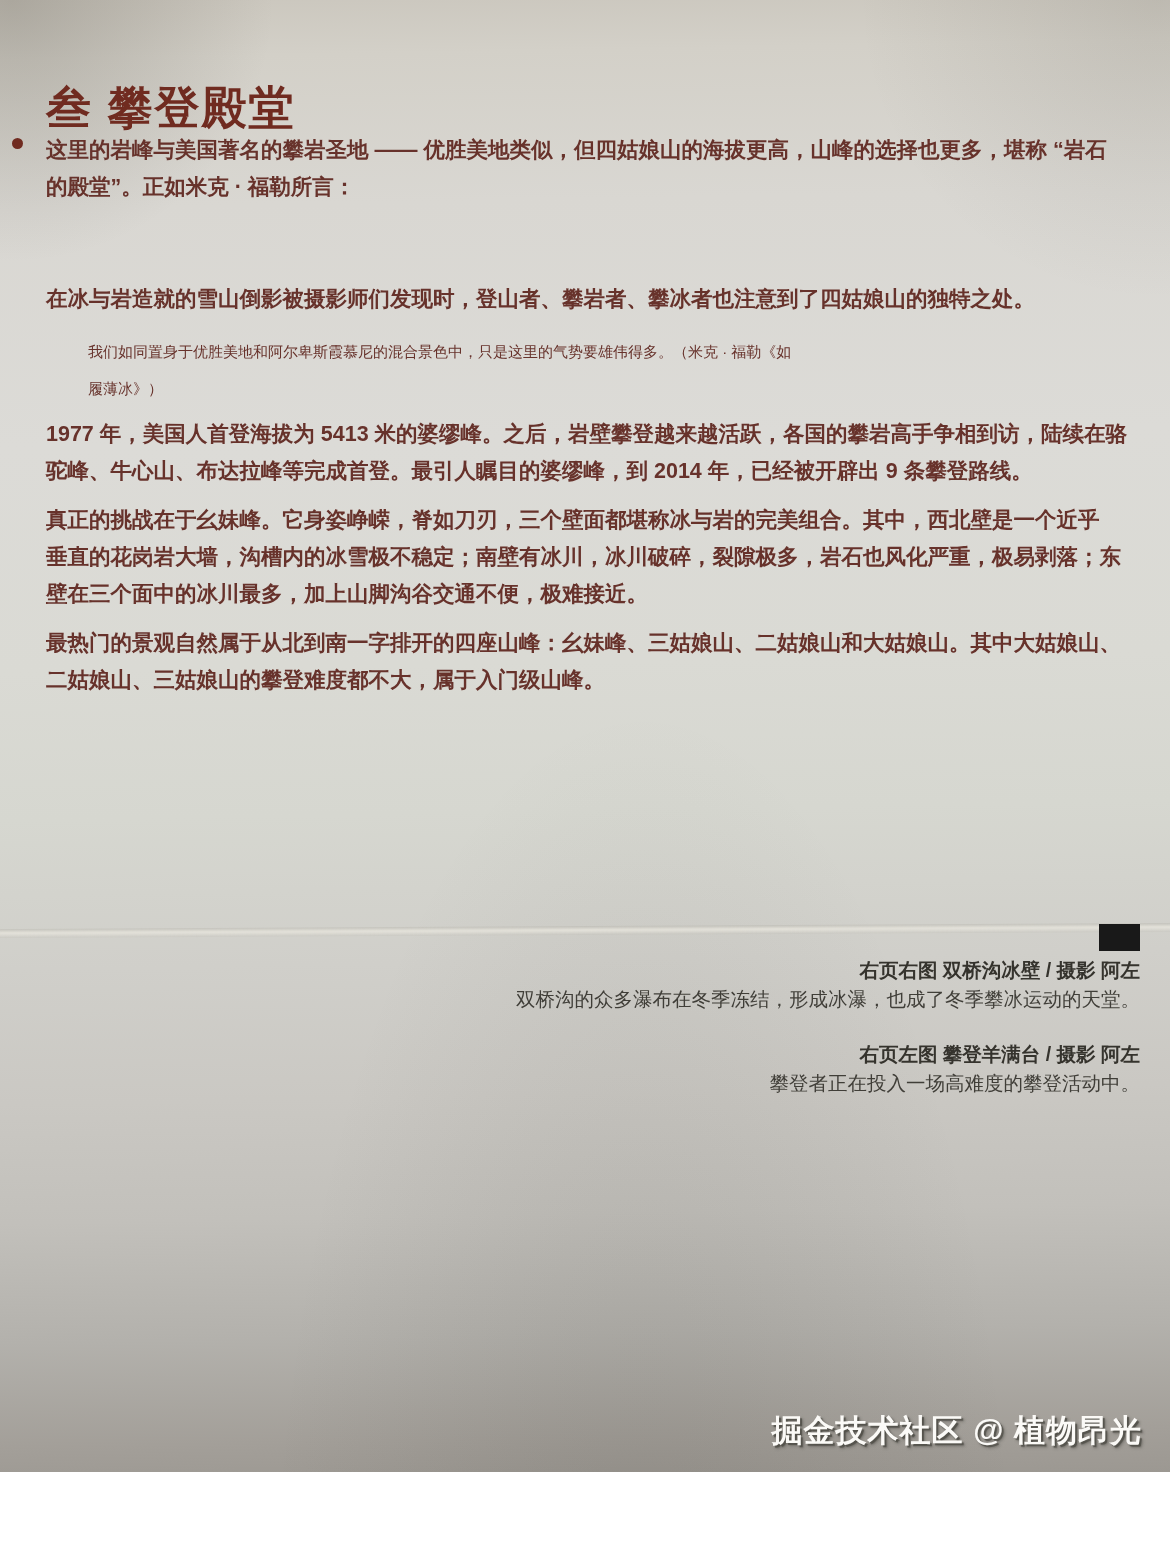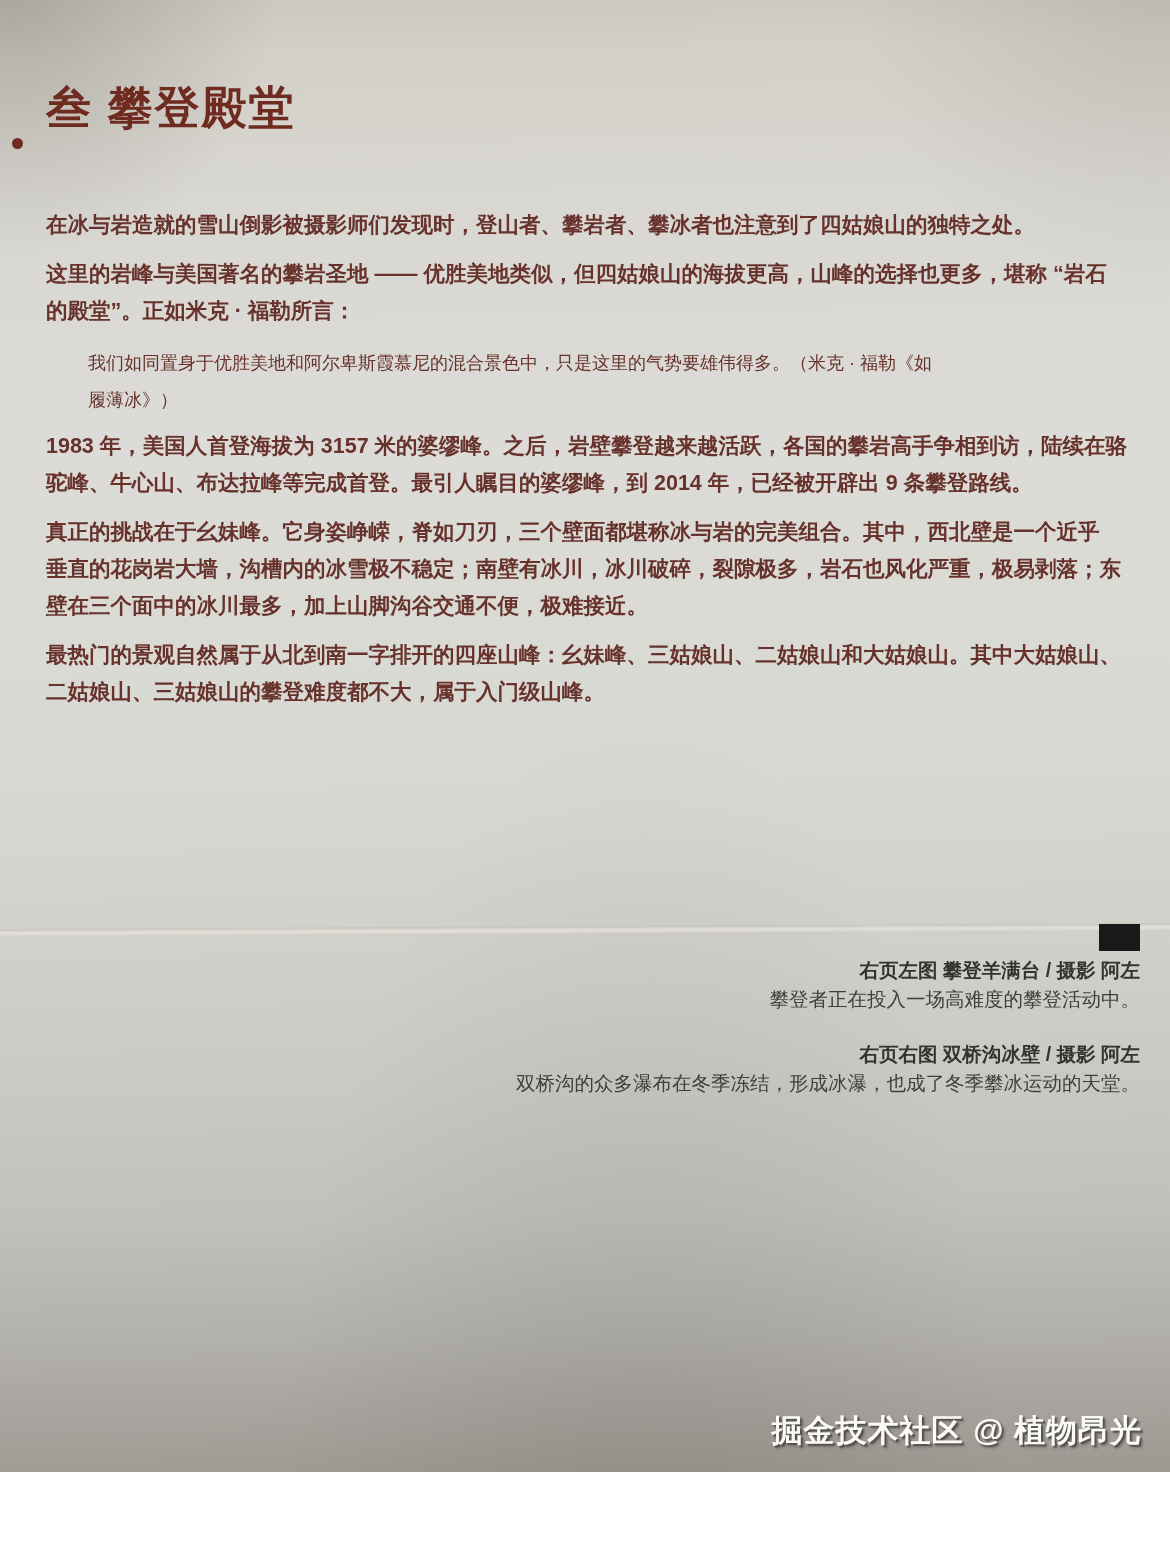--- a/index.html
+++ b/index.html
@@ -48,21 +48,21 @@
     font-size: 21.5px;
     font-weight: 700;
     line-height: 37px;
     color: var(--c-body, #67322b);
     white-space: pre-line;
   }
   .para.first { margin-top: 75px; }
   .quote {
     margin: 15px 0 9px 0;
     padding-left: 42px;
-    font-size: 18px;
+    font-size: 15px;
     font-weight: 400;
     line-height: 37px;
     color: var(--c-body, #67322b);
     white-space: pre-line;
   }
   .captions {
     position: absolute; right: 30px; top: 924px;
     width: 640px;
     text-align: right;
     color: var(--c-caption, #35332d);
@@ -93,42 +93,42 @@
 </style>
 </head>
 <body>
 
 <div class="page">
   <div class="vignette"></div>
   <div class="crease"></div>
 
   <div class="content">
     <h1 class="title">叁 攀登殿堂</h1>
-    <p class="para first">在冰与岩造就的雪山倒影被摄影师们发现时，登山者、攀岩者、攀冰者也注意到了四姑娘山的独特之处。</p>
     <p class="para">这里的岩峰与美国著名的攀岩圣地 —— 优胜美地类似，但四姑娘山的海拔更高，山峰的选择也更多，堪称 “岩石
 的殿堂”。正如米克 · 福勒所言：</p>
+    <p class="para first">在冰与岩造就的雪山倒影被摄影师们发现时，登山者、攀岩者、攀冰者也注意到了四姑娘山的独特之处。</p>
     <blockquote class="quote">我们如同置身于优胜美地和阿尔卑斯霞慕尼的混合景色中，只是这里的气势要雄伟得多。（米克 · 福勒《如
 履薄冰》）</blockquote>
-    <p class="para">1983 年，美国人首登海拔为 3157 米的婆缪峰。之后，岩壁攀登越来越活跃，各国的攀岩高手争相到访，陆续在骆
+    <p class="para">1977 年，美国人首登海拔为 5413 米的婆缪峰。之后，岩壁攀登越来越活跃，各国的攀岩高手争相到访，陆续在骆
 驼峰、牛心山、布达拉峰等完成首登。最引人瞩目的婆缪峰，到 2014 年，已经被开辟出 9 条攀登路线。</p>
     <p class="para">真正的挑战在于幺妹峰。它身姿峥嵘，脊如刀刃，三个壁面都堪称冰与岩的完美组合。其中，西北壁是一个近乎
 垂直的花岗岩大墙，沟槽内的冰雪极不稳定；南壁有冰川，冰川破碎，裂隙极多，岩石也风化严重，极易剥落；东
 壁在三个面中的冰川最多，加上山脚沟谷交通不便，极难接近。</p>
     <p class="para">最热门的景观自然属于从北到南一字排开的四座山峰：幺妹峰、三姑娘山、二姑娘山和大姑娘山。其中大姑娘山、
 二姑娘山、三姑娘山的攀登难度都不大，属于入门级山峰。</p>
   </div>
 
   <span class="title-dot"></span>
 
   <aside class="captions">
     <div class="square"></div>
     <div class="caption">
+      <div class="cap-title">右页右图  双桥沟冰壁 / 摄影  阿左</div>
+      <div class="cap-body">双桥沟的众多瀑布在冬季冻结，形成冰瀑，也成了冬季攀冰运动的天堂。</div>
+    </div>
+    <div class="caption">
       <div class="cap-title">右页左图  攀登羊满台 / 摄影  阿左</div>
       <div class="cap-body">攀登者正在投入一场高难度的攀登活动中。</div>
-    </div>
-    <div class="caption">
-      <div class="cap-title">右页右图  双桥沟冰壁 / 摄影  阿左</div>
-      <div class="cap-body">双桥沟的众多瀑布在冬季冻结，形成冰瀑，也成了冬季攀冰运动的天堂。</div>
     </div>
   </aside>
 
   <div class="watermark">掘金技术社区 @ 植物昂光</div>
 </div>
 
 </body></html>

